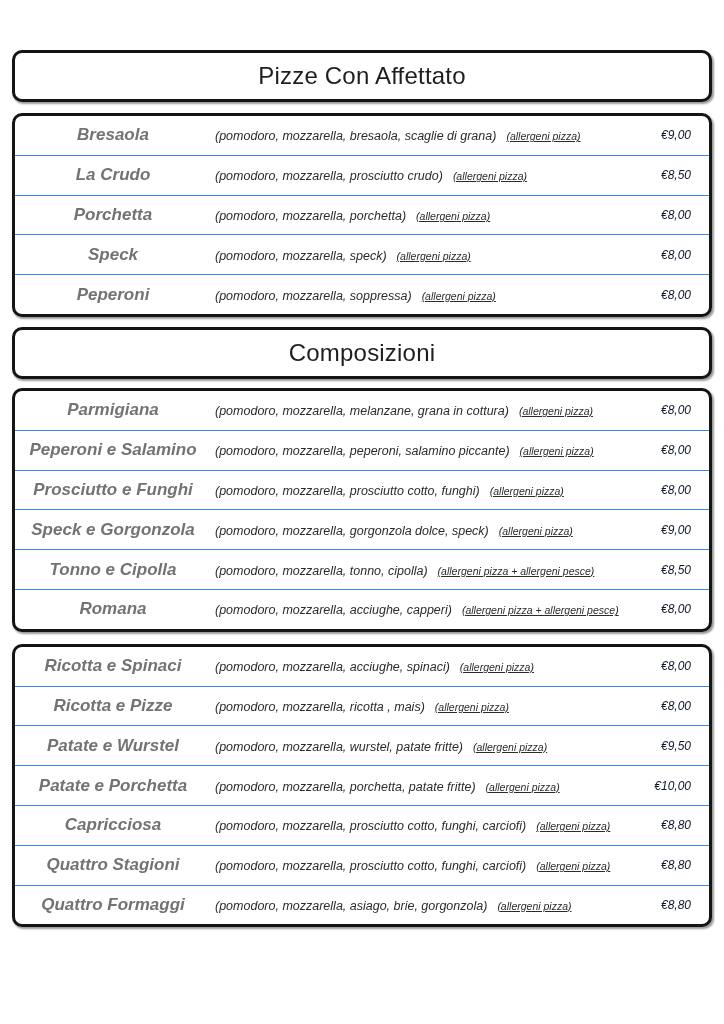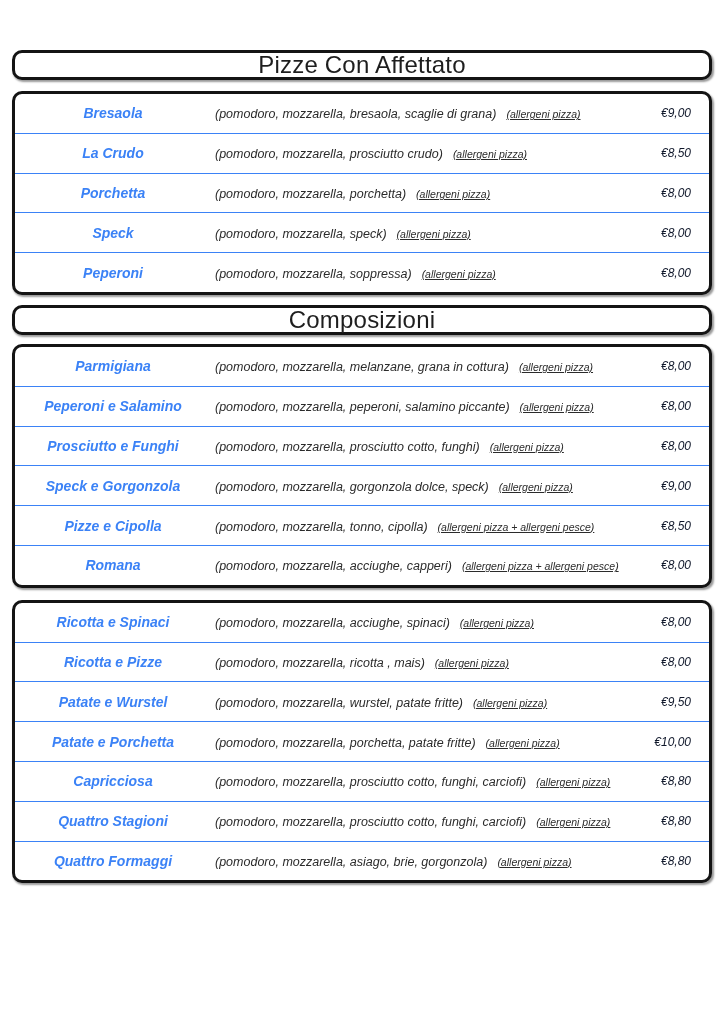--- a/index.html
+++ b/index.html
@@ -15,21 +15,21 @@
   .page {
     box-sizing: border-box;
     width: 724px;
     height: 1024px;
     padding: 50px 12px 0 12px;
   }
   .title-box {
     box-sizing: border-box;
     border: 3px solid #141414;
     border-radius: 10px;
-    height: 30px;
+    height: 52px;
     display: flex;
     align-items: center;
     justify-content: center;
     box-shadow: 1.5px 2px 2px rgba(0,0,0,0.40);
     background: #ffffff;
   }
   .title-box .title-text {
     font-size: 24px;
     letter-spacing: 0.2px;
     color: #1e1e1e;
@@ -52,22 +52,22 @@
     height: 38.8px;
     padding: 0 18px 0 8px;
   }
   .row + .row { border-top: 1px solid #3b82f6; }
   .item-name {
     width: 180px;
     flex: 0 0 180px;
     text-align: center;
     font-weight: bold;
     font-style: italic;
-    font-size: 14px;
-    color: #3b82f6;
+    font-size: 17px;
+    color: #737373;
   }
   .desc-wrap {
     flex: 1 1 auto;
     padding-left: 12px;
     font-style: italic;
     white-space: nowrap;
     overflow: hidden;
   }
   .item-desc {
     font-size: 12.5px;
@@ -156,21 +156,21 @@
       <div class="item-price">€8,00</div>
     </div>
 
     <div class="row">
       <div class="item-name">Speck e Gorgonzola</div>
       <div class="desc-wrap"><span class="item-desc">(pomodoro, mozzarella, gorgonzola dolce, speck)</span><span class="allergen-link">(allergeni pizza)</span></div>
       <div class="item-price">€9,00</div>
     </div>
 
     <div class="row">
-      <div class="item-name">Pizze e Cipolla</div>
+      <div class="item-name">Tonno e Cipolla</div>
       <div class="desc-wrap"><span class="item-desc">(pomodoro, mozzarella, tonno, cipolla)</span><span class="allergen-link">(allergeni pizza + allergeni pesce)</span></div>
       <div class="item-price">€8,50</div>
     </div>
 
     <div class="row">
       <div class="item-name">Romana</div>
       <div class="desc-wrap"><span class="item-desc">(pomodoro, mozzarella, acciughe, capperi)</span><span class="allergen-link">(allergeni pizza + allergeni pesce)</span></div>
       <div class="item-price">€8,00</div>
     </div>
 

